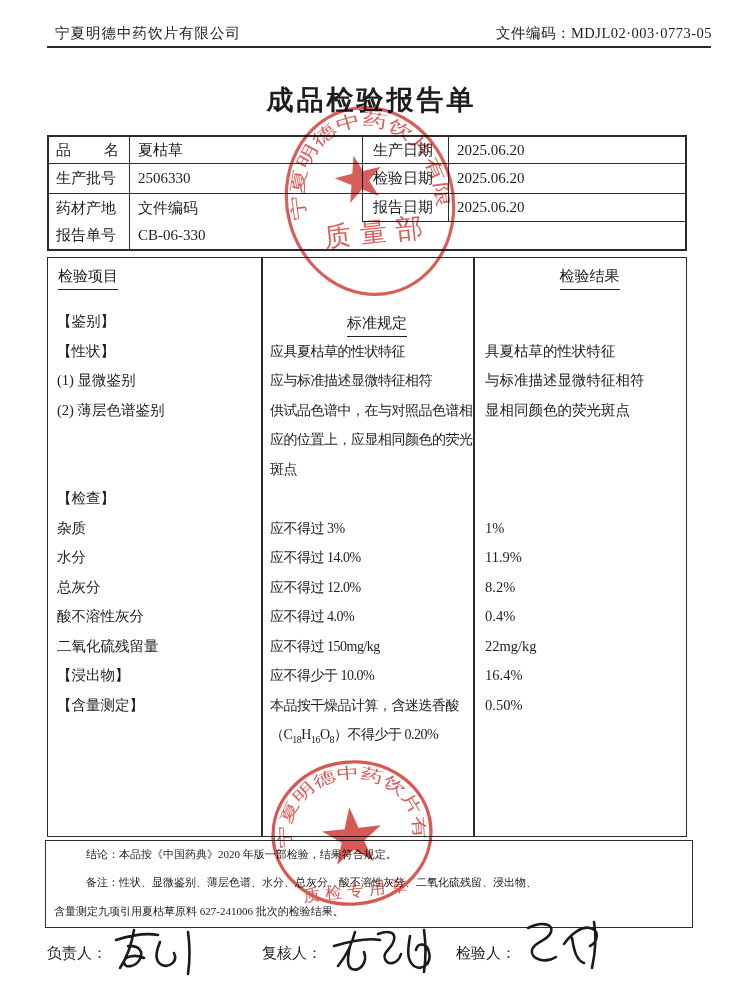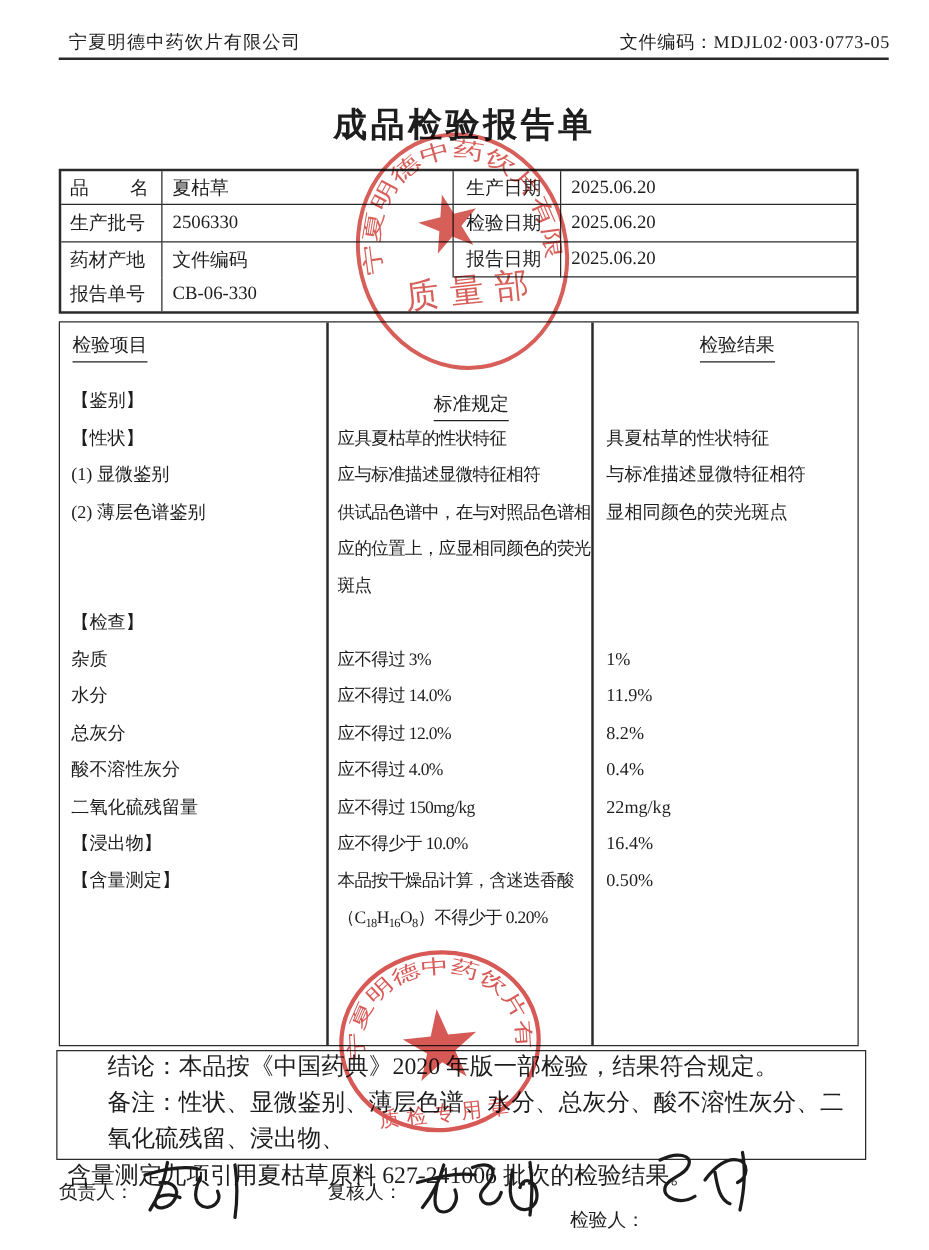--- a/index.html
+++ b/index.html
@@ -44,30 +44,30 @@
   .thead span { display:inline-block; border-bottom:1.4px solid #222; padding-bottom:3px; }
   .tbody { position:absolute; top:49px; left:0; width:100%; }
   .trow { display:flex; line-height:29.5px; align-items:flex-start; }
   .trow .c1 { width:213px; padding-left:9px; }
   .trow .c2 { width:212px; padding-left:9px; white-space:pre; font-size:14px; letter-spacing:-0.5px; }
   .trow .c3 { flex:1; padding-left:12px; }
   .trow sub { font-size:10px; }
   
   .concl-box {
     position:absolute; left:45px; top:840px; width:648px; height:88px;
-    border:1.8px solid #2b2b2b; font-size:19px; padding-top:1px;
+    border:1.8px solid #2b2b2b; font-size:11px; padding-top:1px;
   }
   .concl-line  { padding-left:40px; line-height:24px; }
   .remark-l1   { padding-left:40px; line-height:29px; margin-top:2px; }
   .remark-l2   { padding-left:8px;  line-height:29px; }
   
   .sig-label { position:absolute; top:944px; font-size:15px; }
   .sig-owner    { left:47px; }
   .sig-reviewer { left:262px; }
-  .sig-inspector{ left:456px;margin-top:23px; }
+  .sig-inspector{ left:456px; }
   .sig-svg { position:absolute; }
   .sig-svg path { fill:none; stroke:#1b1b1b; stroke-width:2.6; stroke-linecap:round; stroke-linejoin:round; }
   
   .stamp { position:absolute; opacity:.82; mix-blend-mode:multiply; pointer-events:none; }
   .stamp-top    { left:268px; top:94px;  width:204px; height:212px; }
   .stamp-bottom { left:262px; top:741px; width:180px; height:184px; }
 </style>
 </head>
 <body>
 

